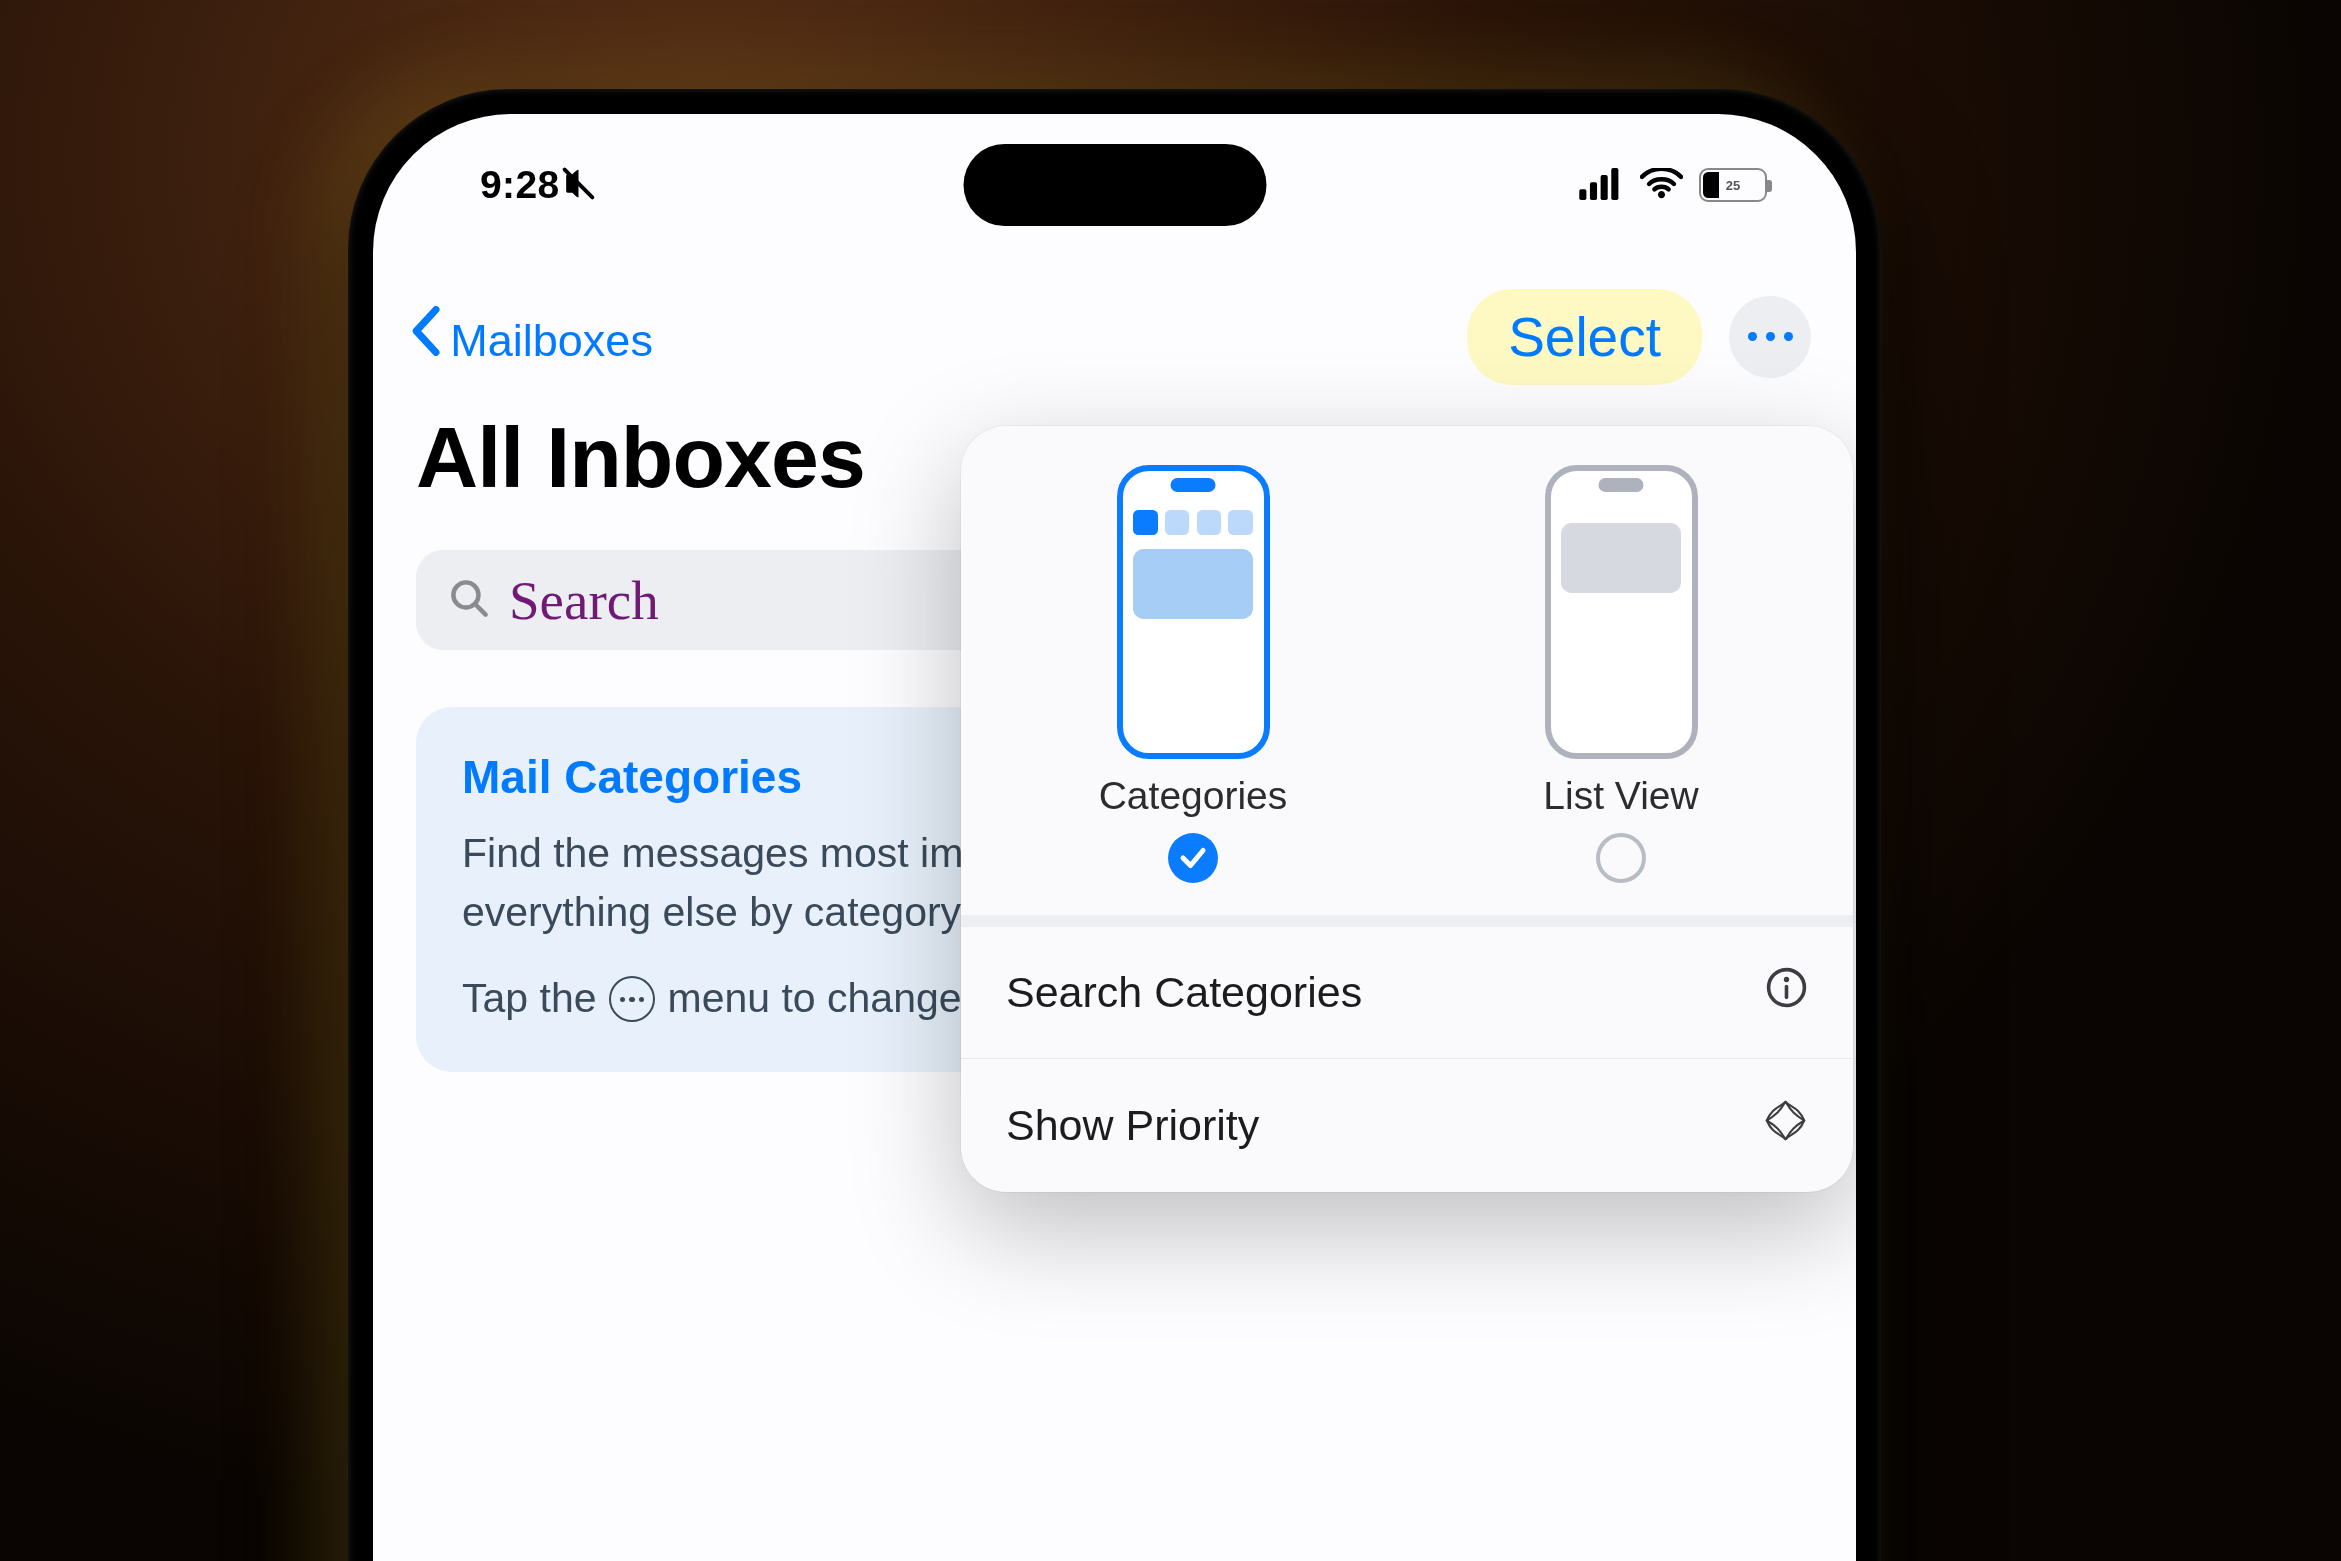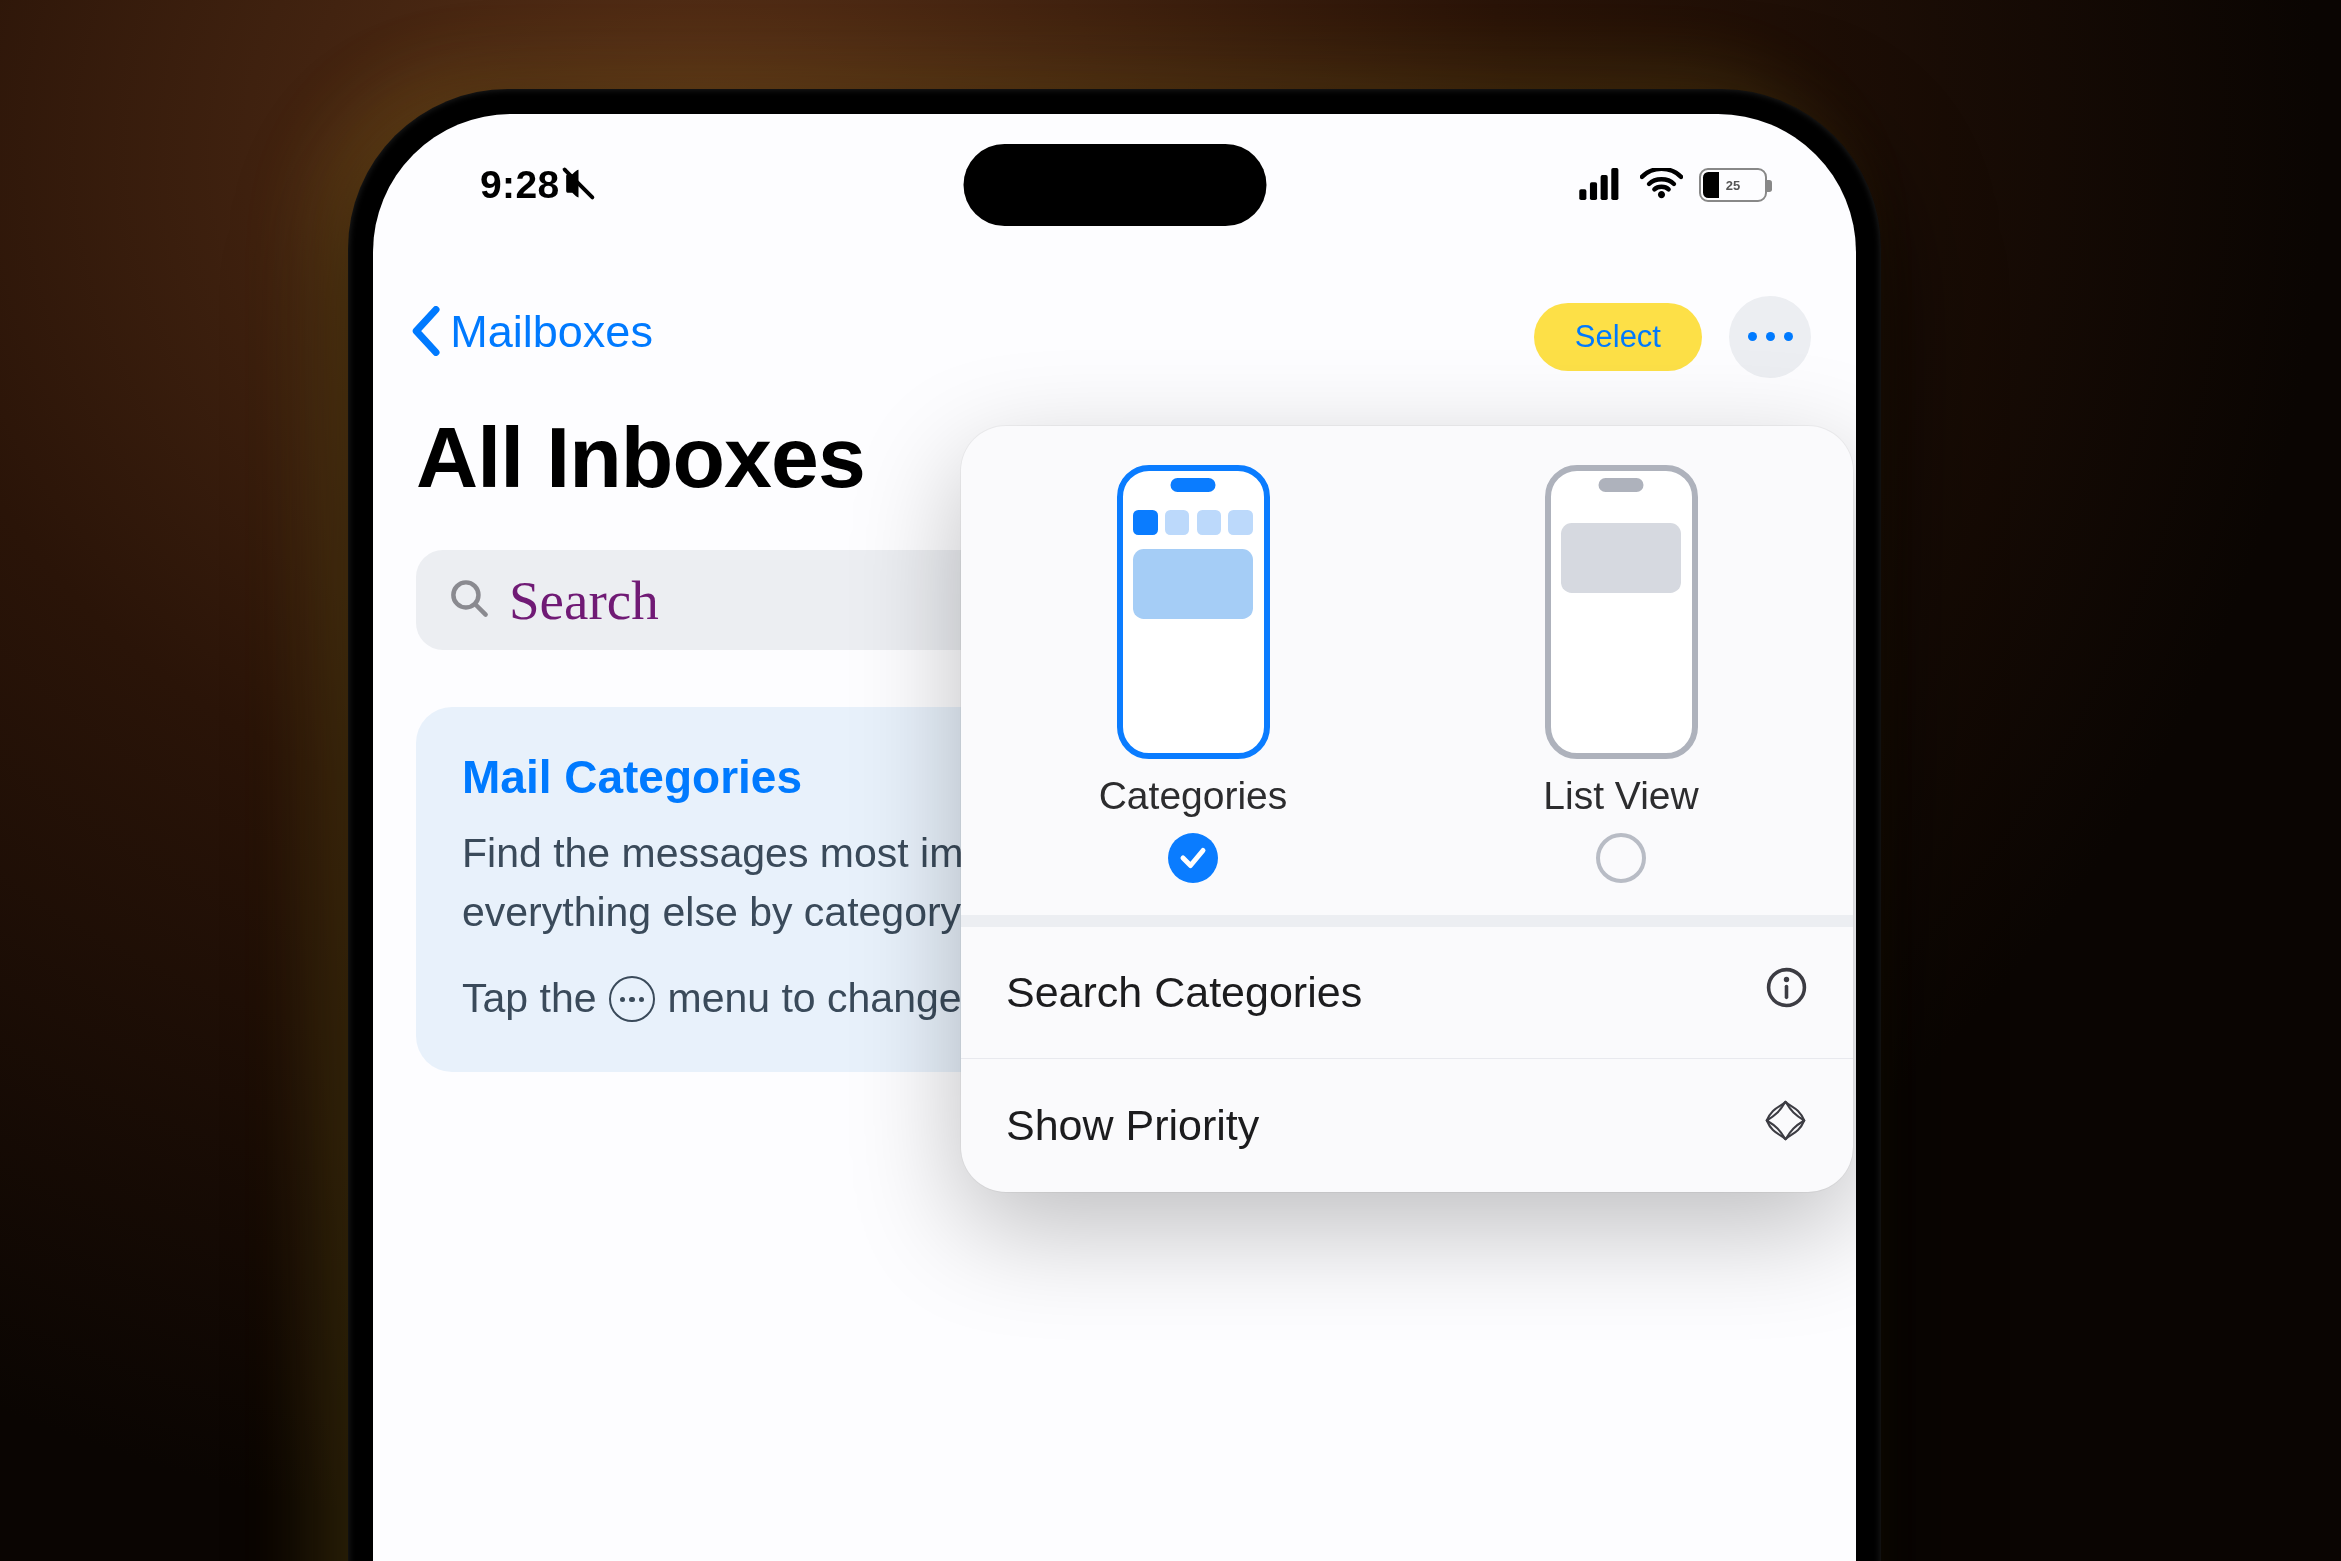--- a/index.html
+++ b/index.html
@@ -91,28 +91,28 @@
     position: absolute;
     top: 169px;
     left: 0; right: 0;
     height: 107px;
     display: flex;
     justify-content: space-between;
     align-items: center;
     padding: 0 45px 0 36px;
   }
   .back-btn {
-    display: flex; align-items: flex-start; gap: 5.3px;
+    display: flex; align-items: flex-end; gap: 5.3px;
     color: #007aff; font-size: 45px; font-weight: 400;
   }
   .nav-right { display: flex; align-items: center; gap: 27px; }
   .select-pill {
-    background: #fde047;
+    background: #fef9c3;
     color: #007aff;
-    font-size: 31px;
+    font-size: 55px;
     font-weight: 500;
     padding: 16px 41px;
     border-radius: 45px;
   }
   .more-pill {
     width: 82px; height: 82px;
     background: #eceef2;
     border-radius: 50%;
     display:flex; align-items:center; justify-content:center;
     color:#007aff;

